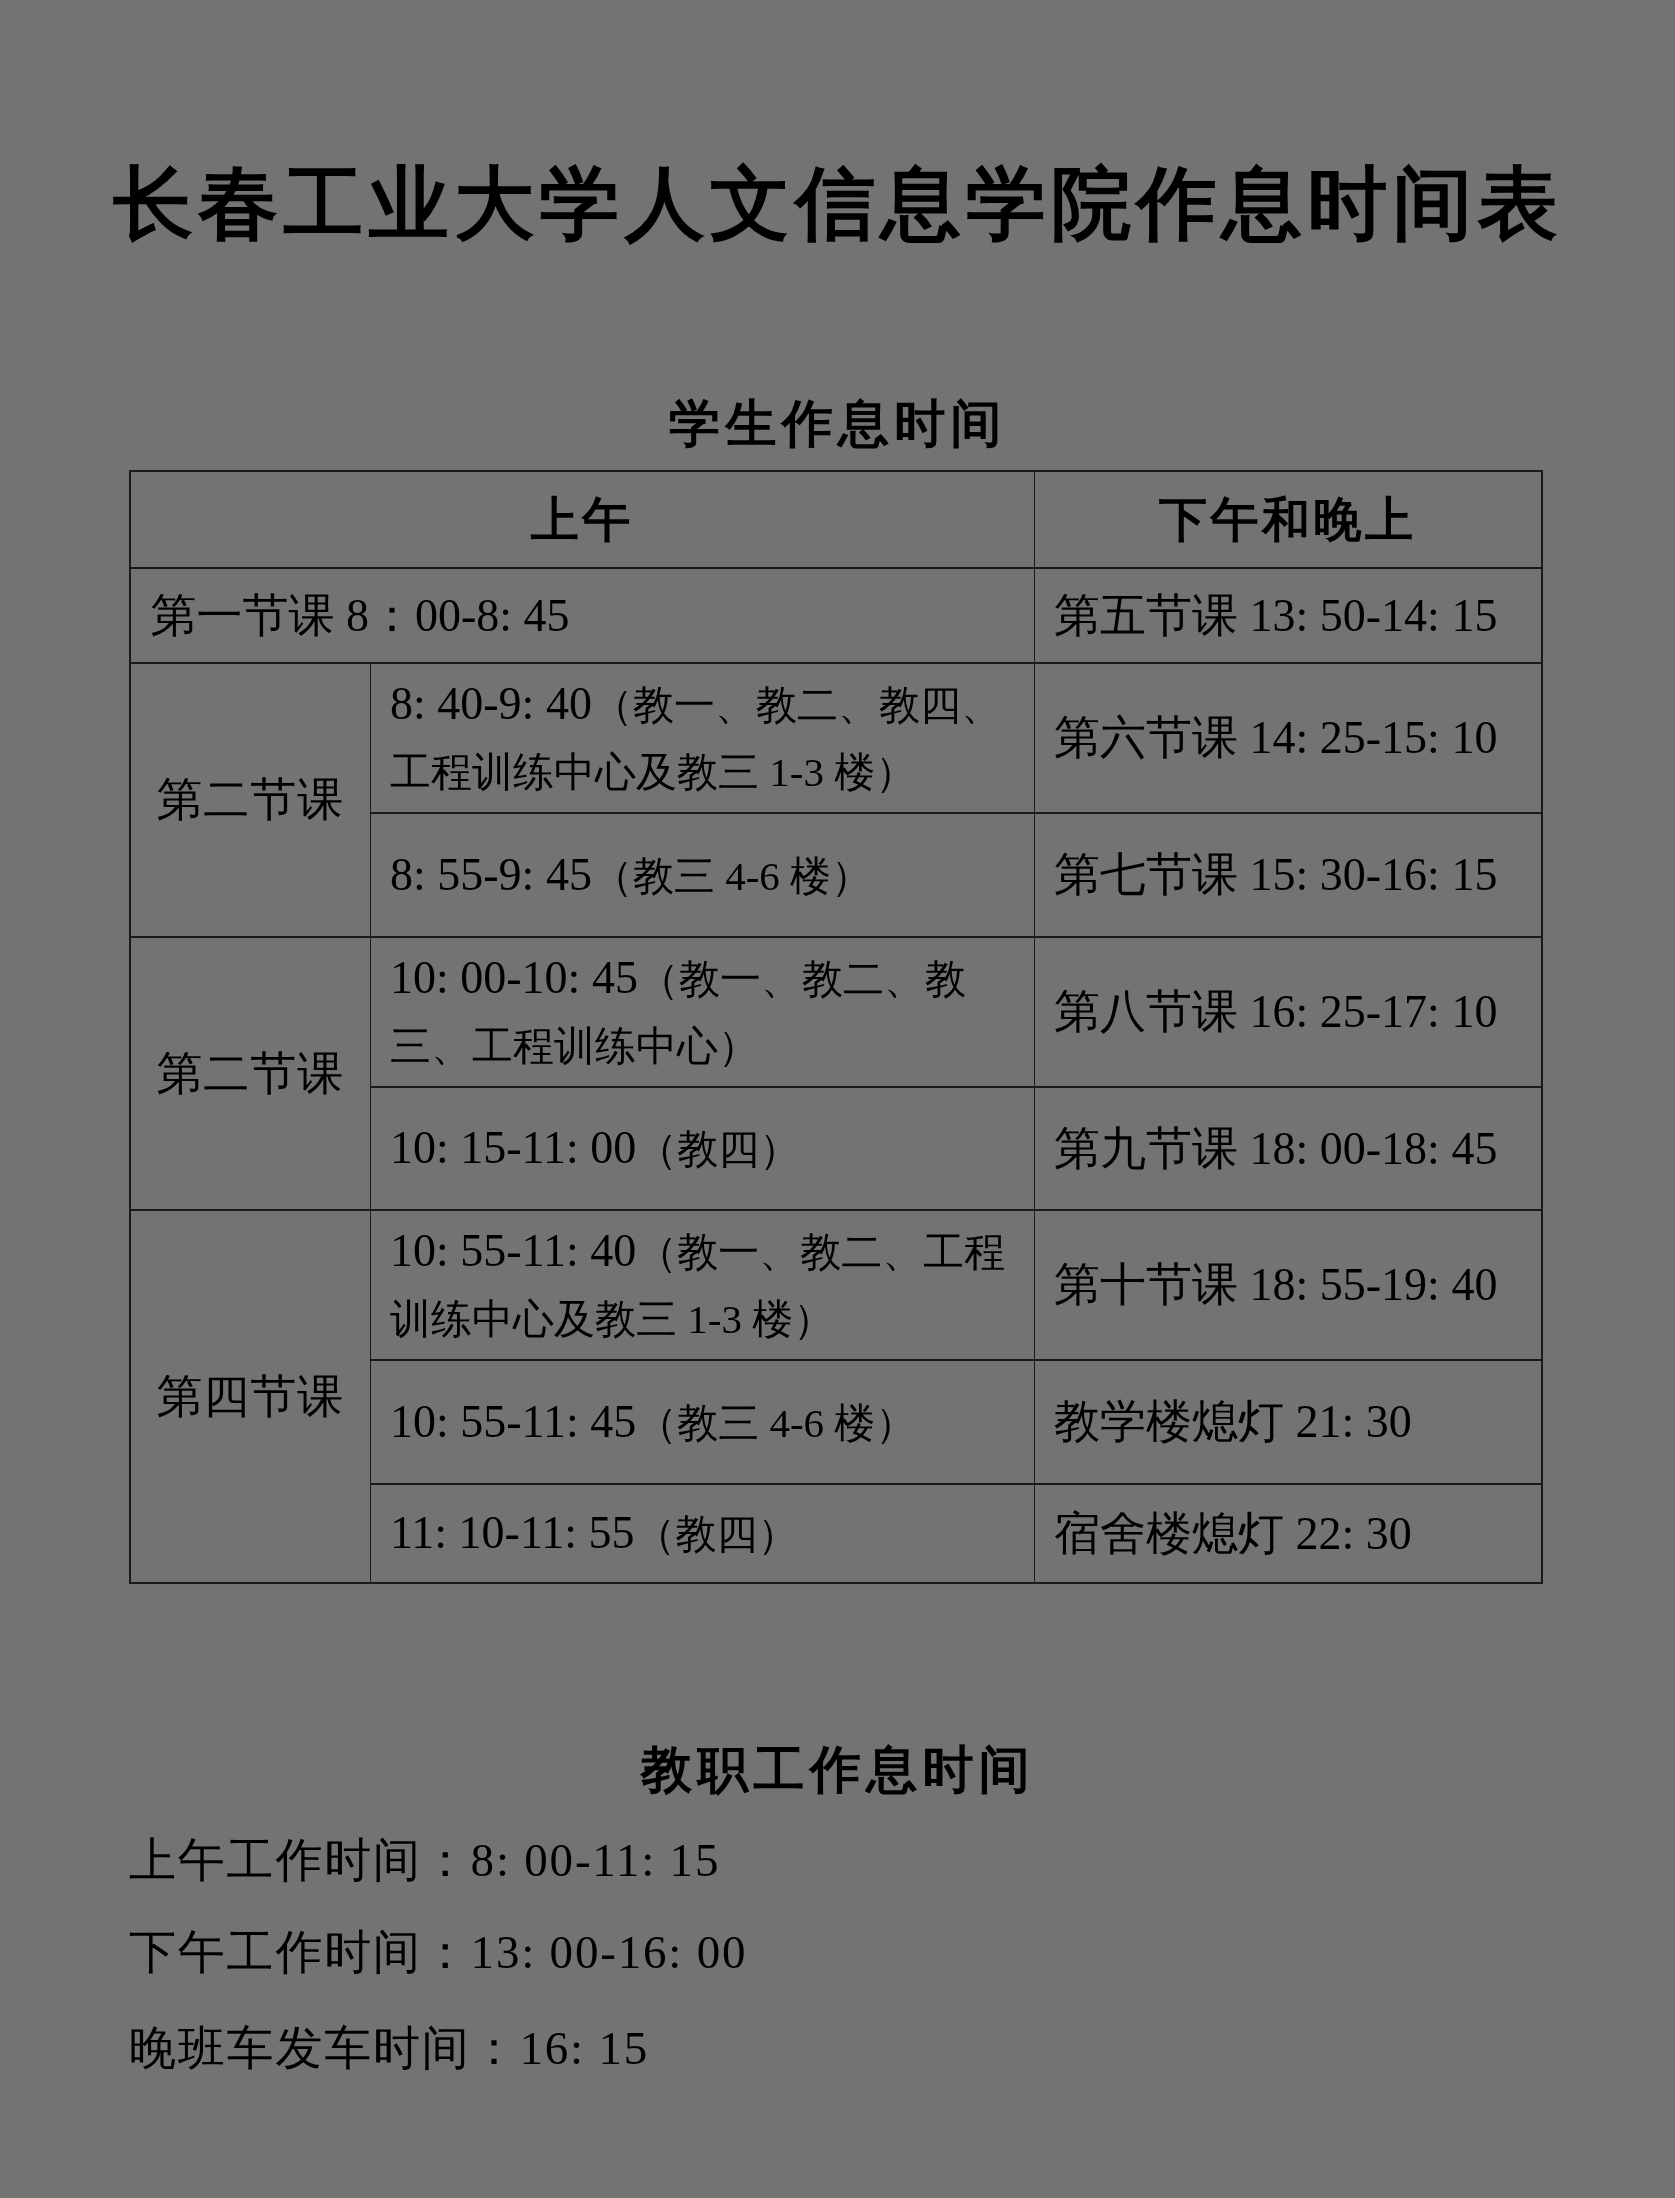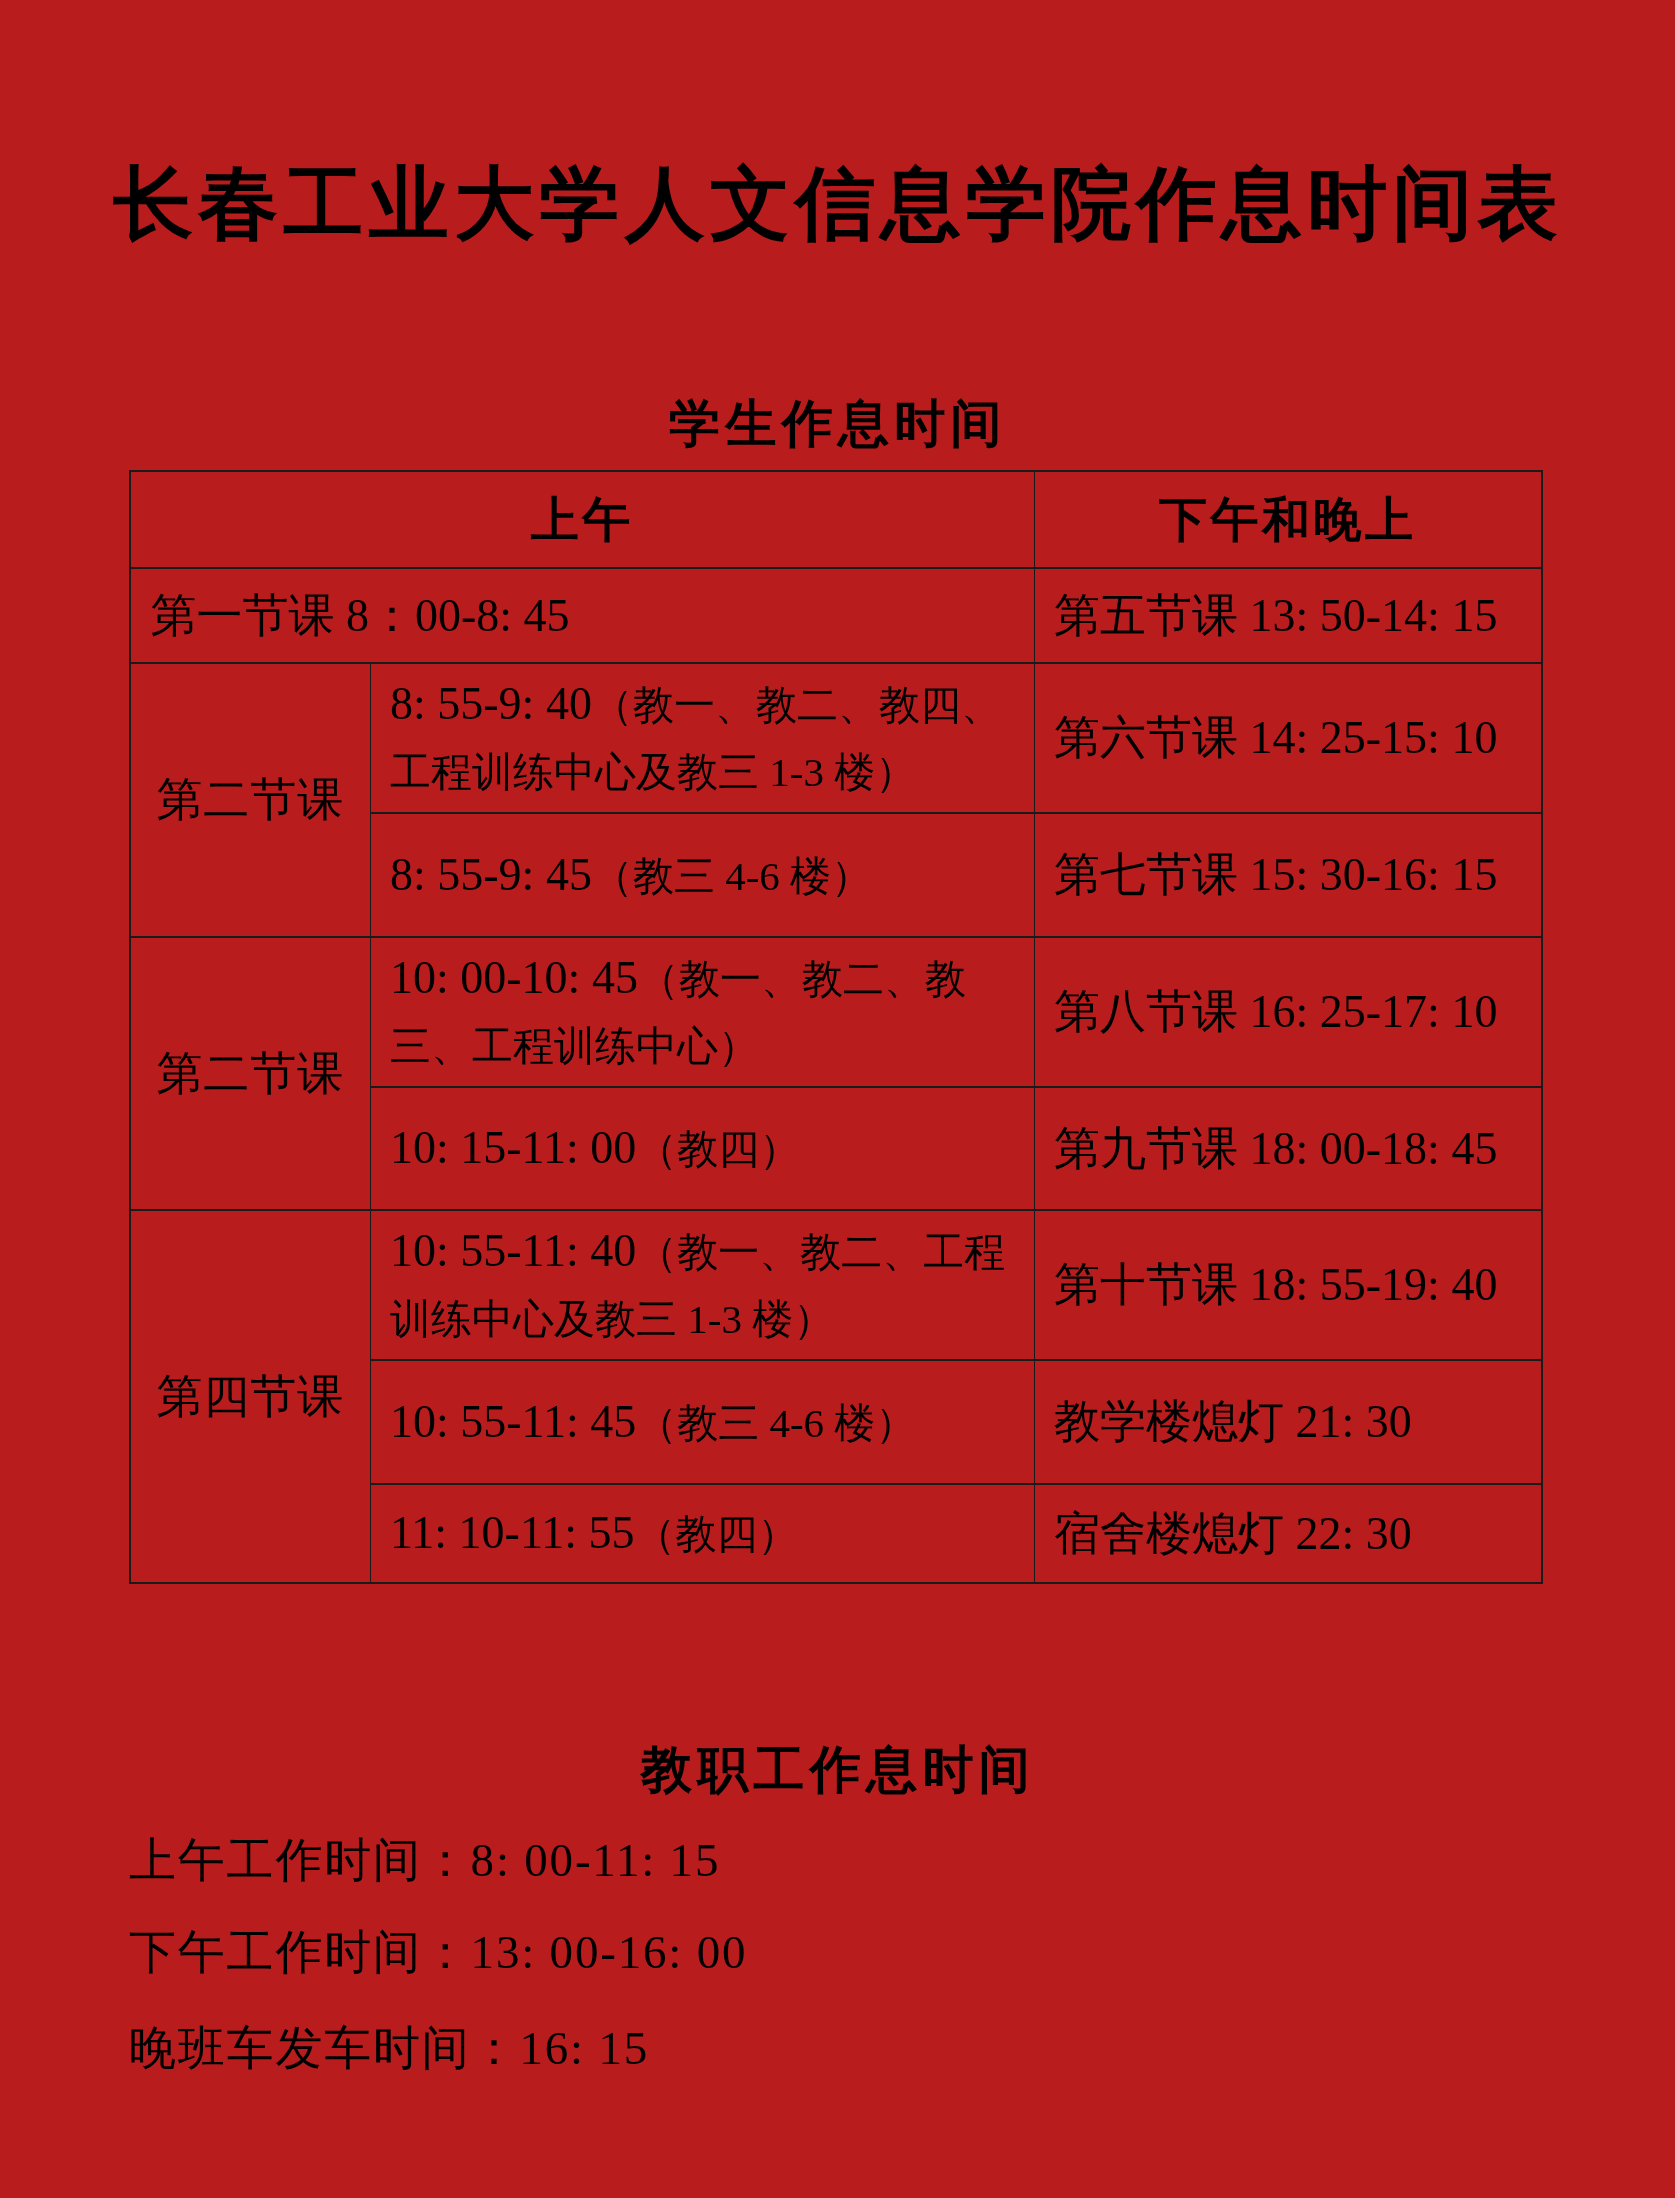--- a/index.html
+++ b/index.html
@@ -1,21 +1,21 @@
 <!DOCTYPE html>
 <html style="font-size:14px"><head>
 <meta charset="utf-8">
 <style>
   * { margin:0; padding:0; box-sizing:border-box; }
   html,body { background:#ffffff; }
   .page {
     position:relative;
     width:1676px;
     height:2199px;
-    background:#b91c1c;
+    background:#737373;
     color:#000000;
     font-family:"Liberation Serif","DejaVu Serif",serif;
     overflow:hidden;
   }
   .doc-title {
     position:absolute;
     left:0; top:160px;
     width:100%;
     text-align:center;
     font-family:"Liberation Serif","DejaVu Serif",serif;
@@ -109,21 +109,21 @@
       <th class="head-cell">下午和晚上</th>
     </tr>
 
     <tr style="height:95px">
       <td class="content-cell" colspan="2">第一节课 8：00-8: 45</td>
       <td class="content-cell">第五节课 13: 50-14: 15</td>
     </tr>
 
     <tr style="height:137px">
       <td class="label-cell" rowspan="2">第二节课</td>
-      <td class="content-cell"><span>8: 55-9: 40</span><span class="loc">（教一、教二、教四、工程训练中心及教三 1-3 楼）</span></td>
+      <td class="content-cell"><span>8: 40-9: 40</span><span class="loc">（教一、教二、教四、工程训练中心及教三 1-3 楼）</span></td>
       <td class="content-cell">第六节课 14: 25-15: 10</td>
     </tr>
     <tr style="height:124px">
       <td class="content-cell"><span>8: 55-9: 45</span><span class="loc">（教三 4-6 楼）</span></td>
       <td class="content-cell">第七节课 15: 30-16: 15</td>
     </tr>
 
     <tr style="height:138px">
       <td class="label-cell" rowspan="2">第二节课</td>
       <td class="content-cell"><span>10: 00-10: 45</span><span class="loc">（教一、教二、教三、工程训练中心）</span></td>

